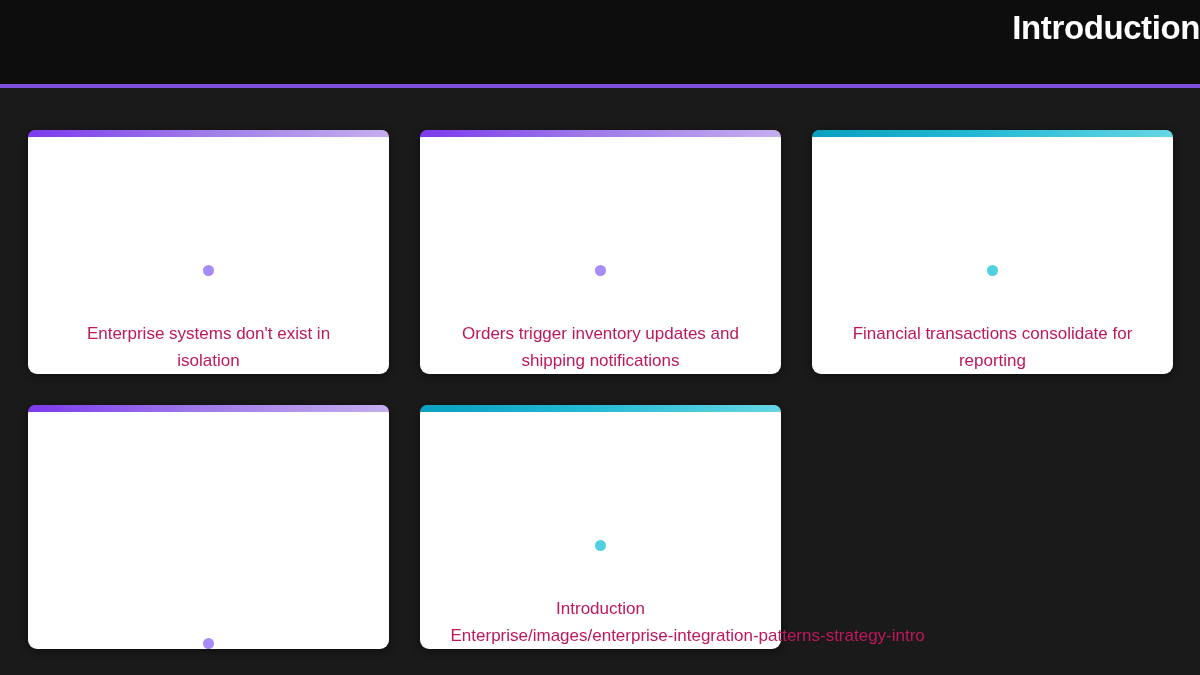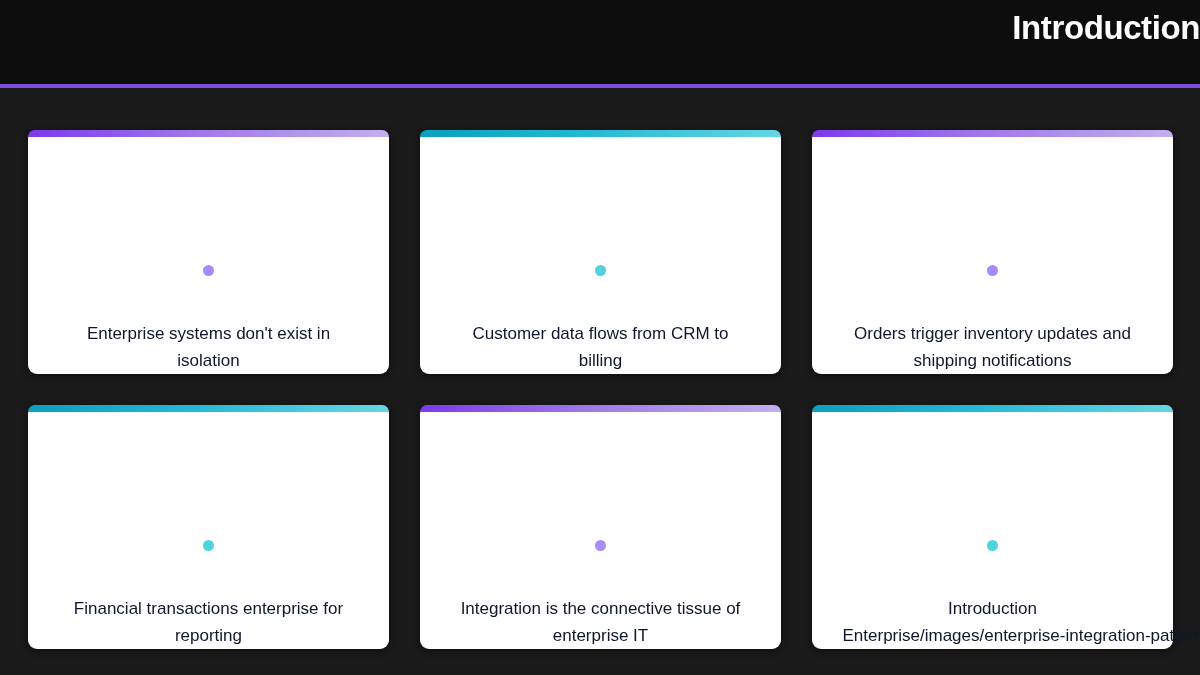--- a/index.html
+++ b/index.html
@@ -87,21 +87,21 @@
     margin-top: 23px;
   }
 
   .dot-purple { background: #a78bfa; }
   .dot-teal   { background: #4fd1e0; }
 
   .card-text {
     margin-top: 44px;
     width: 300px;
     text-align: center;
-    color: #0f172a;
+    color: #be185d;
     font-size: 17px;
     line-height: 27px;
     font-weight: normal;
   }
 
   
   .card-text.overflow-text {
     width: 300px;
     white-space: nowrap;
     overflow: visible;
@@ -120,42 +120,36 @@
 </div>
 
 <div class="card-grid">
 
   <div class="point-card">
     <div class="card-accent-bar accent-purple"></div>
     <div class="card-dot dot-purple"></div>
     <div class="card-text">Enterprise systems don't exist in isolation</div>
   </div>
 
-  <div class="point-card">
-    <div class="card-accent-bar accent-teal"></div>
-    <div class="card-dot dot-teal"></div>
-    <div class="card-text">Customer data flows from CRM to billing</div>
-  </div>
 
   <div class="point-card">
     <div class="card-accent-bar accent-purple"></div>
     <div class="card-dot dot-purple"></div>
     <div class="card-text">Orders trigger inventory updates and shipping notifications</div>
   </div>
 
   <div class="point-card">
     <div class="card-accent-bar accent-teal"></div>
     <div class="card-dot dot-teal"></div>
-    <div class="card-text">Financial transactions enterprise for reporting</div>
+    <div class="card-text">Financial transactions consolidate for reporting</div>
   </div>
 
   <div class="point-card">
     <div class="card-accent-bar accent-purple"></div>
     <div class="card-dot dot-purple"></div>
-    <div class="card-text">Integration is the connective tissue of enterprise IT</div>
   </div>
 
   <div class="point-card">
     <div class="card-accent-bar accent-teal"></div>
     <div class="card-dot dot-teal"></div>
     <div class="card-text overflow-text">
       <span class="overflow-line">Introduction</span>
       <span class="overflow-line"><span>Enterprise</span><span>/images/enterprise-integration-patterns-strategy-intro</span></span>
     </div>
   </div>

